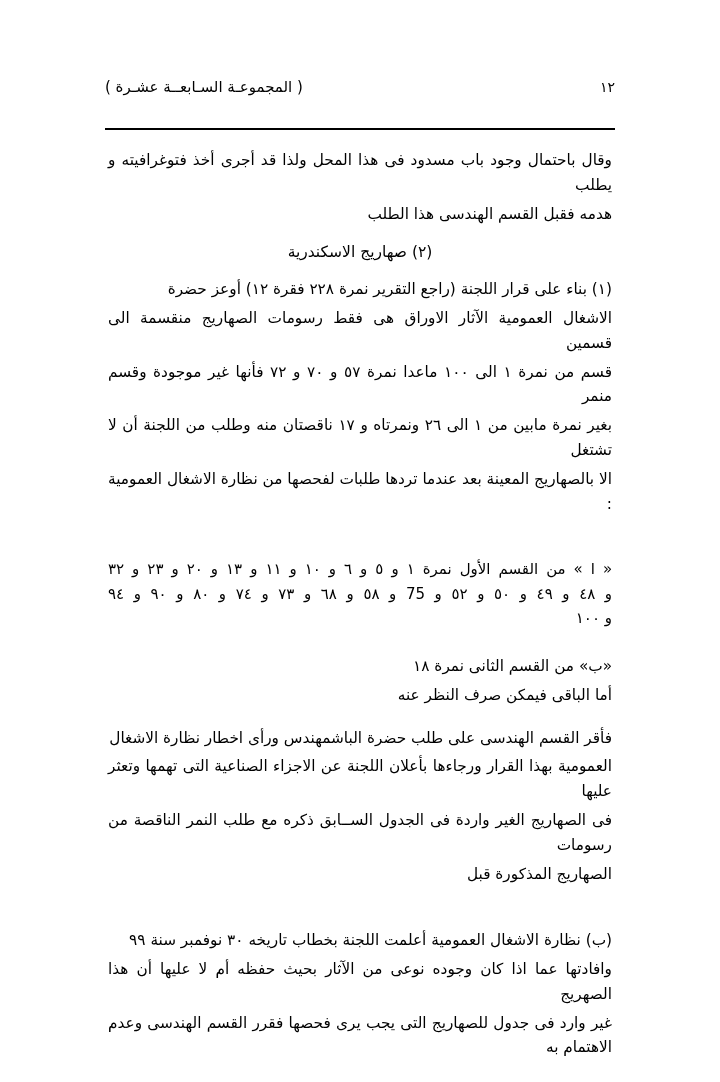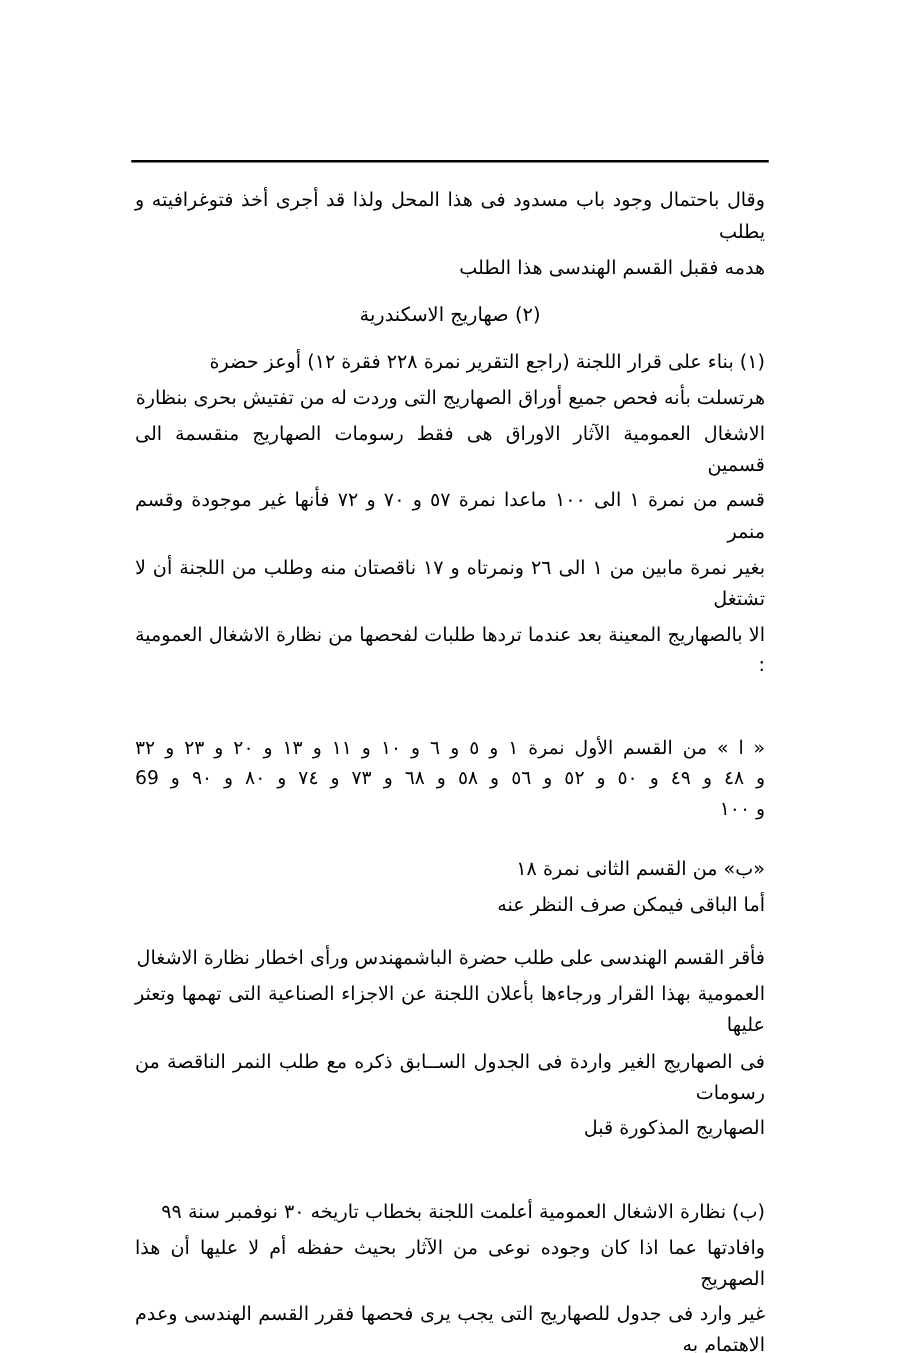--- a/index.html
+++ b/index.html
@@ -92,42 +92,45 @@
   .block-b {
     margin-top: 18px;
   }
   .shortline { text-align: right; }
 </style>
 </head>
 <body>
 
 <div class="page">
 
+  <div class="header">
+    <div class="header-title">( المجموعـة السـابعــة عشـرة )</div>
+    <div class="header-pagenum">١٢</div>
+  </div>
 
   <div class="rule"></div>
 
   <div class="content">
 
     <div class="para">وقال باحتمال وجود باب مسدود فى هذا المحل ولذا قد أجرى أخذ فتوغرافيته و يطلب</div>
     <div class="para shortline">هدمه فقبل القسم الهندسى هذا الطلب</div>
 
     <div class="sub-head">(٢) صهاريج الاسكندرية</div>
 
     <div class="para">(١) بناء على قرار اللجنة (راجع التقرير نمرة ٢٢٨ فقرة ١٢) أوعز حضرة</div>
-    <div class="para">هرتسلت بأنه فحص جميع أوراق الصهاريج التى وردت له من تفتيش بحرى بنظارة</div>
     <div class="para">الاشغال العمومية الآثار الاوراق هى فقط رسومات الصهاريج منقسمة الى قسمين</div>
     <div class="para">قسم من نمرة ١ الى ١٠٠ ماعدا نمرة ٥٧ و ٧٠ و ٧٢ فأنها غير موجودة وقسم منمر</div>
     <div class="para">بغير نمرة مابين من ١ الى ٢٦ ونمرتاه و ١٧ ناقصتان منه وطلب من اللجنة أن لا تشتغل</div>
     <div class="para">الا بالصهاريج المعينة بعد عندما تردها طلبات لفحصها من نظارة الاشغال العمومية :</div>
 
     <div class="gap-s"></div>
 
     <div class="numlist">
       <div class="numline">« ا » من القسم الأول نمرة ١ و ٥ و ٦ و ١٠ و ١١ و ١٣ و ٢٠ و ٢٣ و ٣٢</div>
-      <div class="numline">و ٤٨ و ٤٩ و ٥٠ و ٥٢ و ٥٦ و ٥٨ و ٦٨ و ٧٣ و ٧٤ و ٨٠ و ٩٠ و 69</div>
+      <div class="numline">و ٤٨ و ٤٩ و ٥٠ و ٥٢ و 75 و ٥٨ و ٦٨ و ٧٣ و ٧٤ و ٨٠ و ٩٠ و ٩٤</div>
       <div class="numline tail shortline">و ١٠٠</div>
     </div>
 
     <div class="gap-m"></div>
 
     <div class="indent-block">
       <div class="para shortline">«ب» من القسم الثانى نمرة ١٨</div>
       <div class="para shortline">أما الباقى فيمكن صرف النظر عنه</div>
     </div>
 

